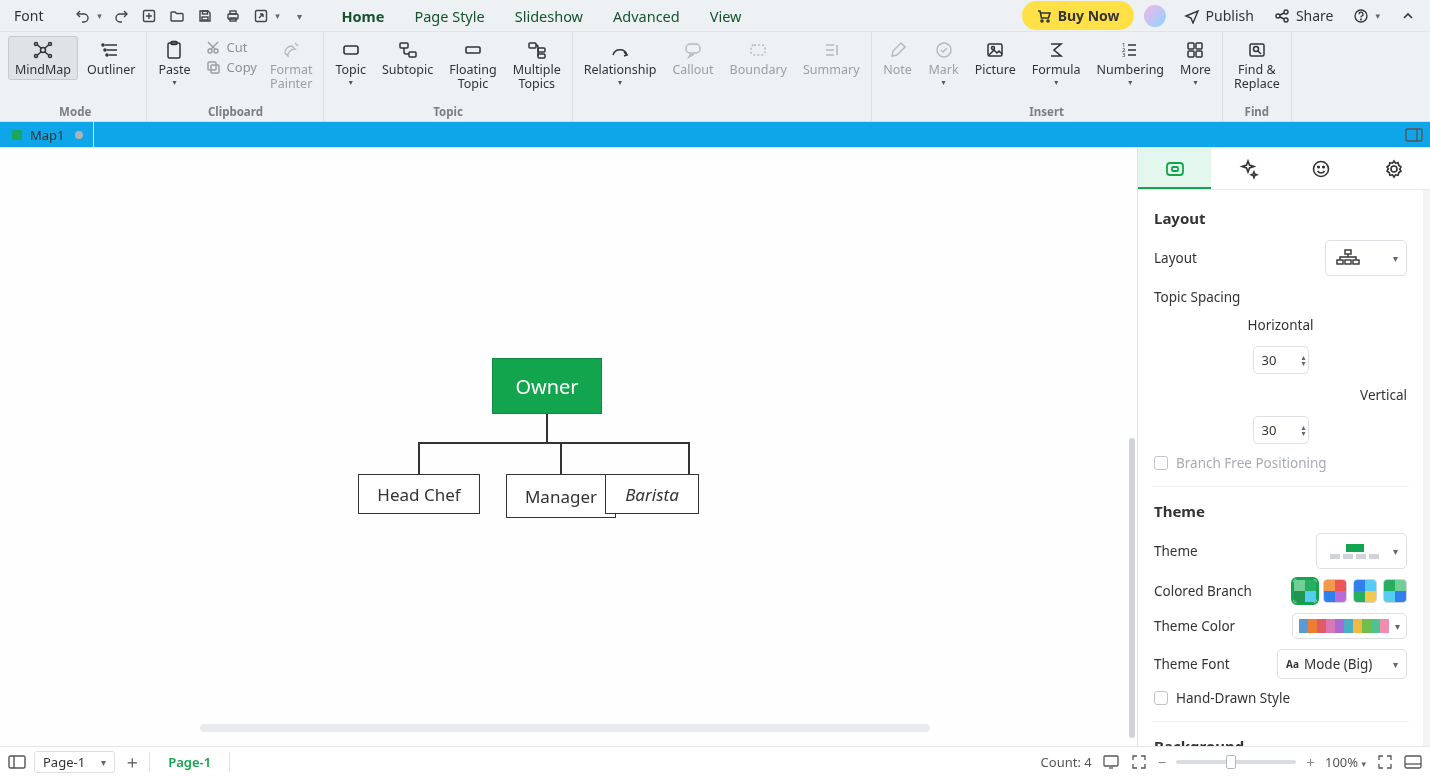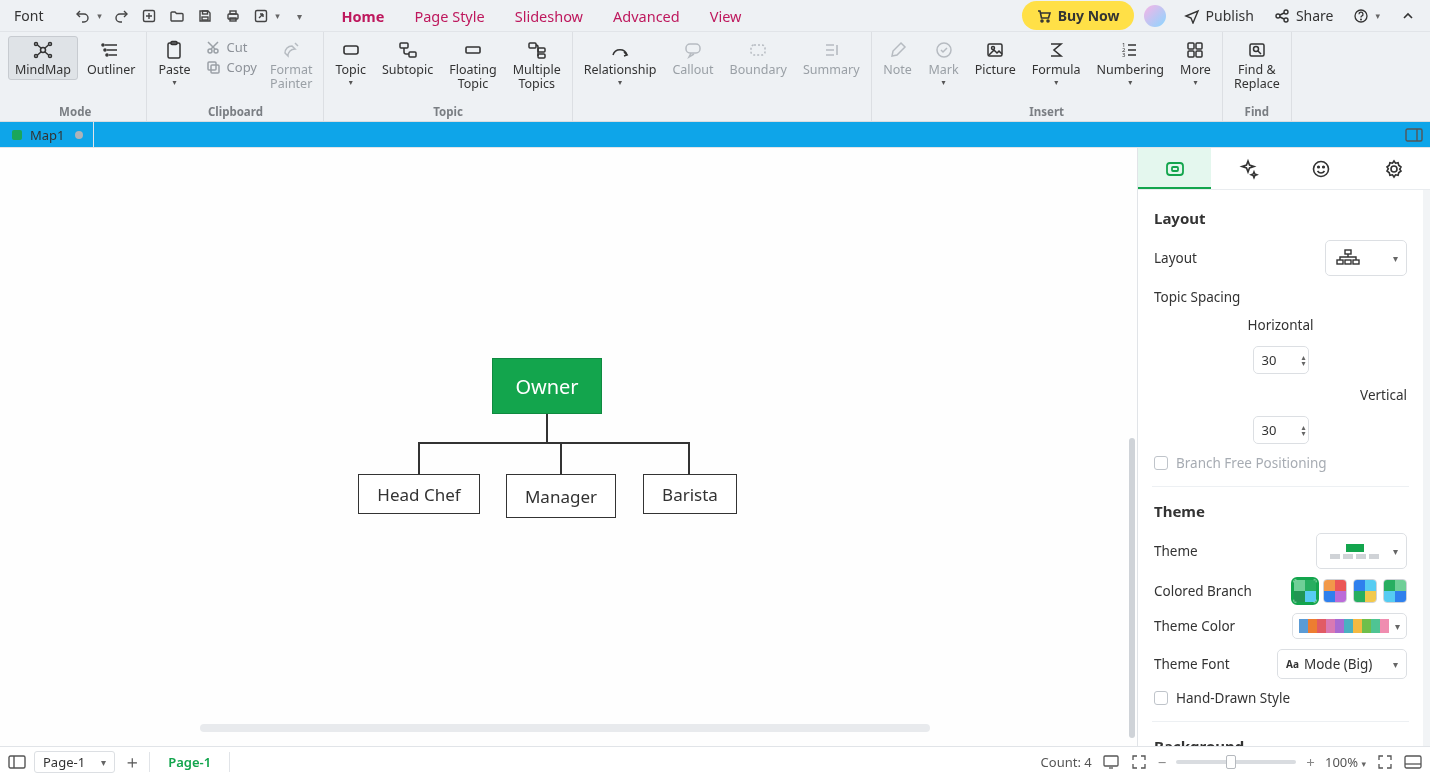--- a/index.html
+++ b/index.html
@@ -6,21 +6,21 @@
   html, body { margin:0; padding:0; height:100%; font-family: system-ui, Arial, sans-serif; font-size:13px; color:#333; background:#fff; }
   .app { display:flex; flex-direction:column; height:776px; width:1430px; overflow:hidden; }
 
   
   .menubar { display:flex; align-items:center; height:32px; background:#eef1f4; border-bottom:1px solid #e1e4e8; padding:0 6px; gap:4px; }
   .menu-left { display:flex; align-items:center; gap:16px; }
   .menu-file { font-size:14px; padding:4px 8px; }
   .qat { display:flex; align-items:center; gap:8px; margin-left:6px; }
   .qat-icn { width:20px; height:20px; display:flex; align-items:center; justify-content:center; color:#444; }
   .tabs { display:flex; align-items:center; margin-left:24px; gap:22px; }
-  .tab { font-size:14.5px; color:#be185d; padding:4px 4px; }
+  .tab { font-size:14.5px; color:#14532d; padding:4px 4px; }
   .tab.active { font-weight:700; }
   .menubar .spacer { flex:1; }
   .buy-now { background:#ffe047; border-radius:16px; padding:5px 14px; display:flex; align-items:center; gap:6px; font-weight:700; font-size:14px; }
   .avatar { width:22px; height:22px; border-radius:50%; background:linear-gradient(135deg,#f7b4e6,#8ad6ff); margin:0 6px; }
   .rh-item { display:flex; align-items:center; gap:6px; font-size:14px; padding:4px 8px; }
   .rh-icn { width:16px; height:16px; display:flex; align-items:center; justify-content:center; }
 
   
   .ribbon { display:flex; align-items:stretch; background:#eef1f4; border-bottom:1px solid #d9dce0; height:90px; padding:0 4px; }
   .group { display:flex; flex-direction:column; align-items:center; justify-content:space-between; padding:4px 4px 0 4px; border-right:1px solid #dcdfe3; }
@@ -496,21 +496,21 @@
 
       <div class="node node-sub" style="left:358px; top:326px; width:122px; height:40px;">
         <span>Head Chef</span>
       </div>
       <div class="node node-root" style="left:492px; top:210px; width:110px; height:56px; font-size:20px;">
         <span>Owner</span>
       </div>
       <div class="node node-sub" style="left:506px; top:326px; width:110px; height:44px;">
         <span>Manager</span>
       </div>
-      <div class="node node-sub" style="left:643px; top:326px; width:94px; height:40px;">
+      <div class="node node-sub" style="left:605px; top:326px; width:94px; height:40px;font-style:italic;">
         <span>Barista</span>
       </div>
 
       <div class="vthumb"></div>
       <div class="hscroll"></div>
     </div>
   </div>
 
   <div class="sidepanel">
     <div class="sp-tabs">

